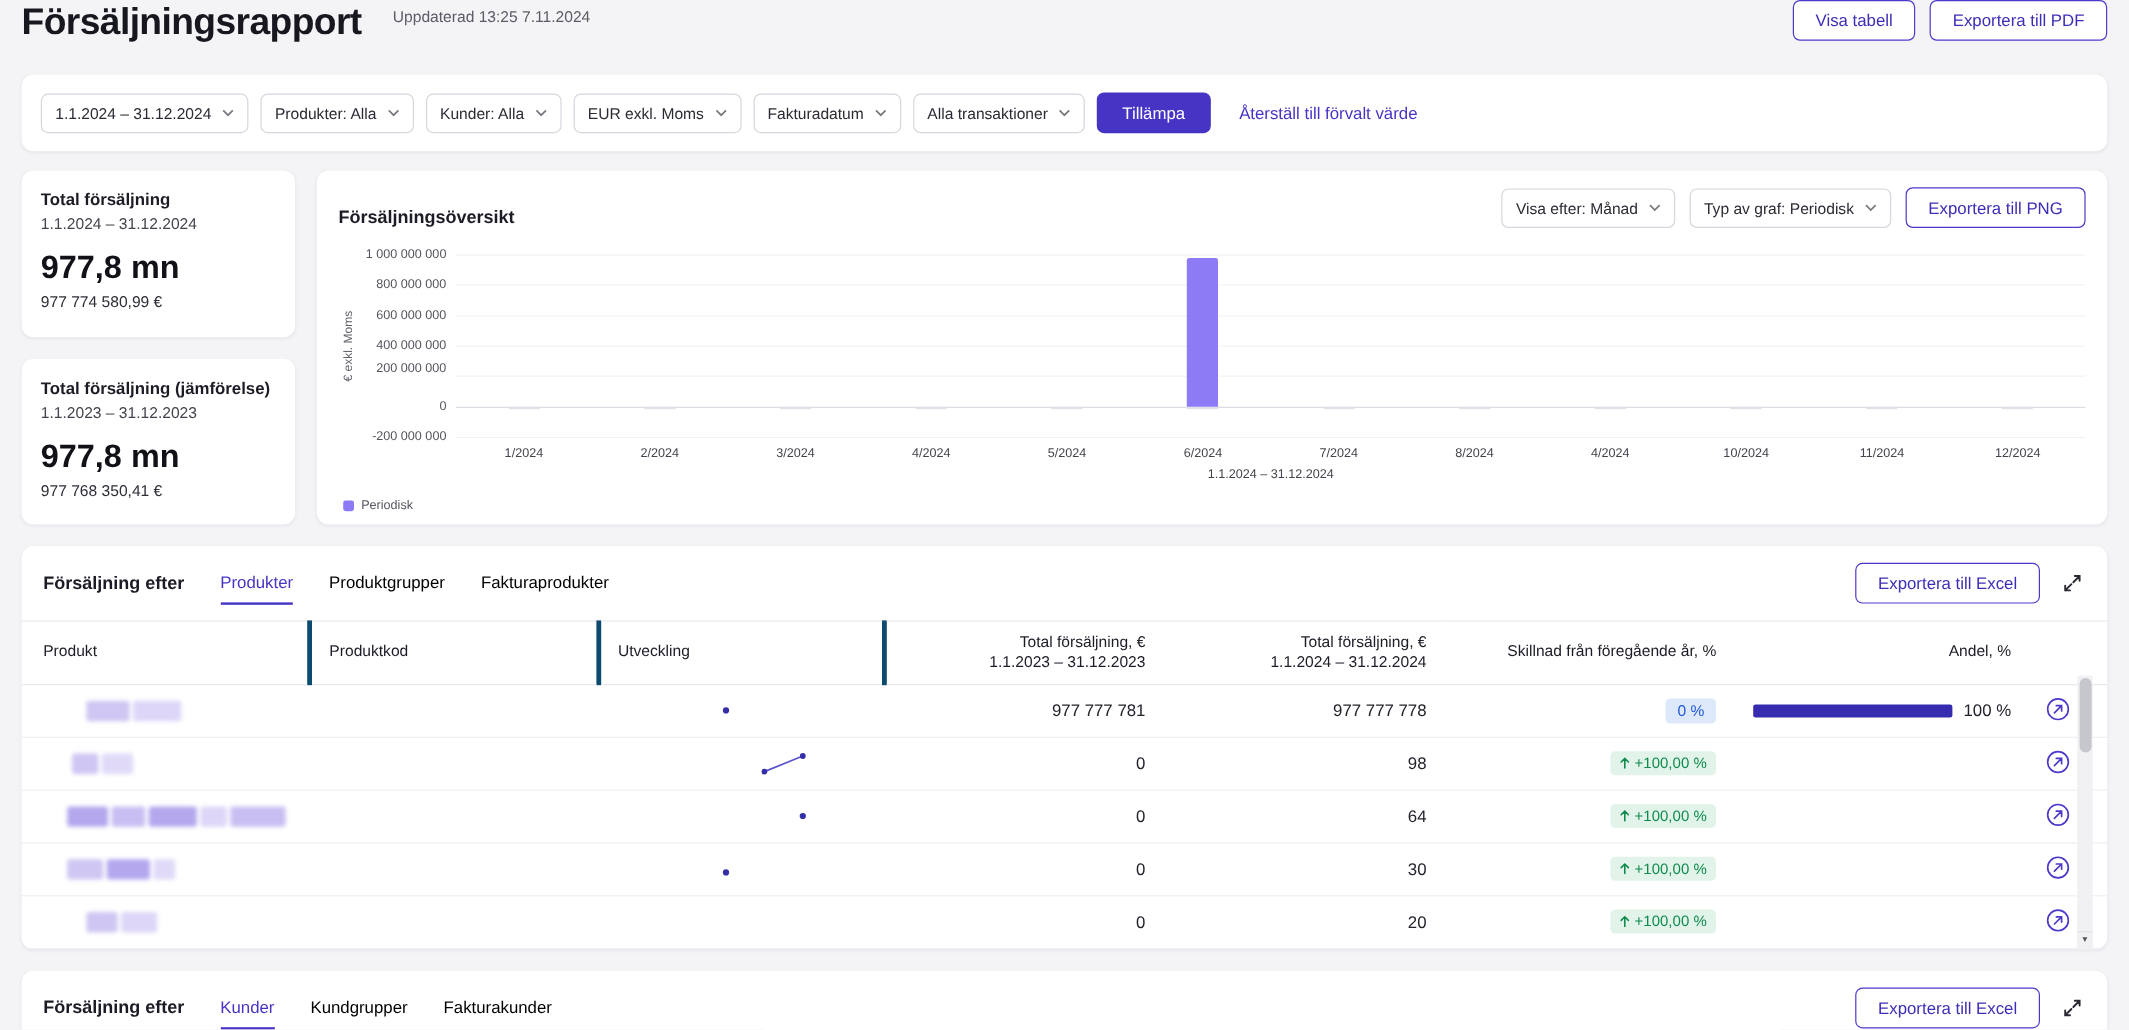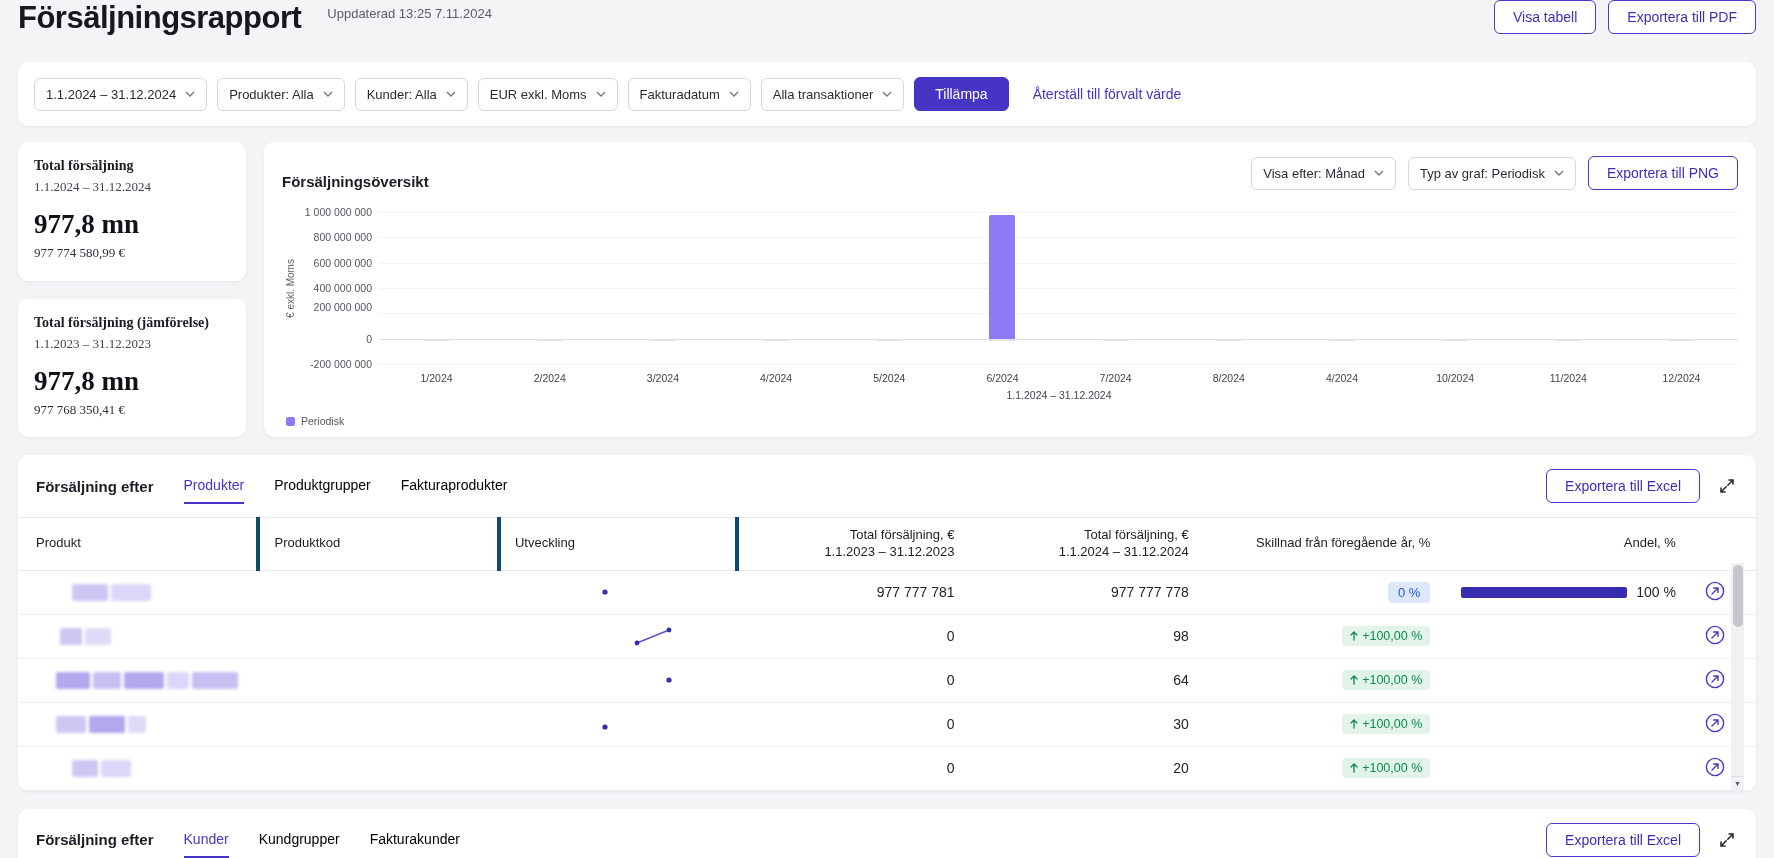--- a/index.html
+++ b/index.html
@@ -36,21 +36,21 @@
   .dropdown {
     display:flex; align-items:center; gap:9px;
     background:#fff; border:1px solid #d6d6de; border-radius:6px;
     padding:8px 11px; font-size:13px; color:#2b2b35; cursor:pointer; white-space:nowrap;
   }
   .chev { display:inline-block; line-height:0; }
 
   
   .main-row { display:flex; gap:18px; margin-top:16px; align-items:stretch; }
   .kpi-col { width:228px; display:flex; flex-direction:column; gap:18px; flex:none; }
-  .kpi-card { padding:16px; flex:1;font-family:Liberation Serif, serif; }
+  .kpi-card { padding:16px; flex:1; }
   .kpi-title { font-size:14px; font-weight:700; color:#1c1c26; }
   .kpi-period { font-size:13px; color:#44444e; margin-top:5px; }
   .kpi-value { font-size:27px; font-weight:800; color:#111118; margin-top:14px; }
   .kpi-detail { font-size:13px; color:#2e2e38; margin-top:5px; }
 
   
   .chart-card { flex:1; padding:14px 18px 10px 18px; }
   .chart-header { display:flex; align-items:flex-end; }
   .chart-title { font-size:15px; font-weight:700; }
   .chart-controls { margin-left:auto; display:flex; gap:12px; align-items:center; }

